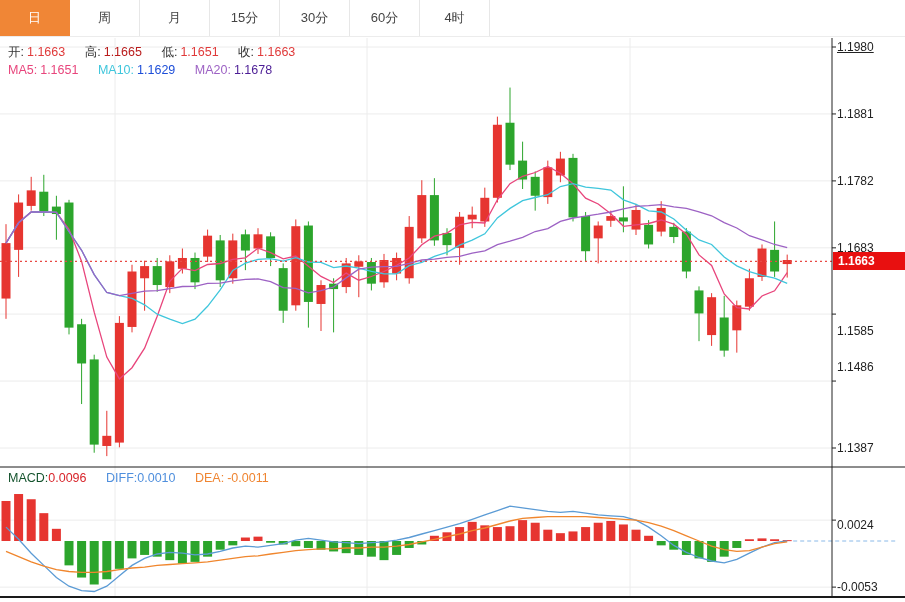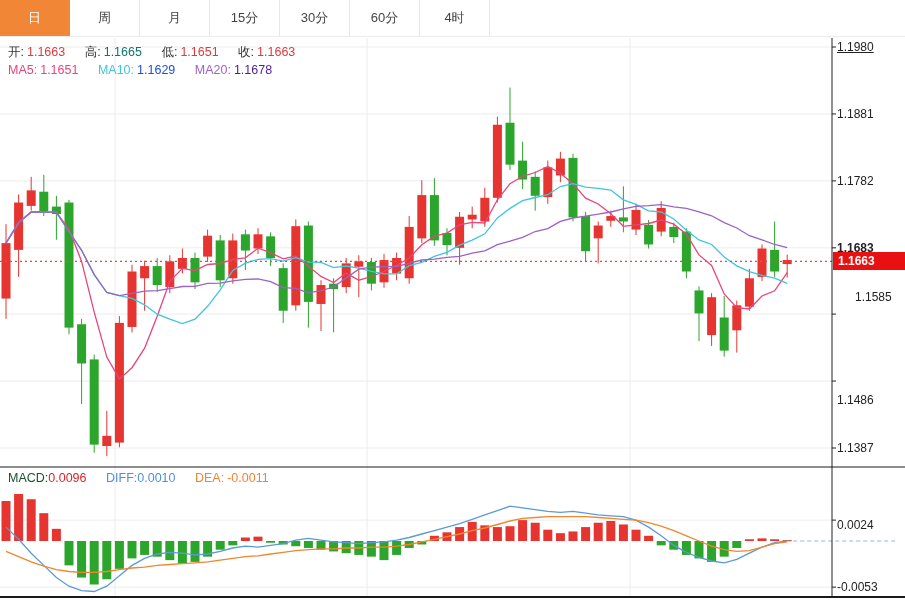--- a/index.html
+++ b/index.html
@@ -262,44 +262,44 @@
     <div class="tab">周</div>
     <div class="tab">月</div>
     <div class="tab">15分</div>
     <div class="tab">30分</div>
     <div class="tab">60分</div>
     <div class="tab">4时</div>
   </div>
 
   <div id="legend-ohlc" class="legend">
     <span class="lg-label">开:</span><span class="sm-gap"></span><span style="color:#e03a3a">1.1663</span><span class="lg-gap"></span>
-    <span class="lg-label">高:</span><span class="sm-gap"></span><span style="color:#0f766e">1.1665</span><span class="lg-gap"></span>
+    <span class="lg-label">高:</span><span class="sm-gap"></span><span style="color:#b91c1c">1.1665</span><span class="lg-gap"></span>
     <span class="lg-label">低:</span><span class="sm-gap"></span><span style="color:#e03a3a">1.1651</span><span class="lg-gap"></span>
     <span class="lg-label">收:</span><span class="sm-gap"></span><span style="color:#e03a3a">1.1663</span>
   </div>
 
   <div id="legend-ma" class="legend">
     <span style="color:#e8457c">MA5:</span><span class="sm-gap"></span><span style="color:#e8457c">1.1651</span><span class="lg-gap"></span>
     <span style="color:#3fc6dc">MA10:</span><span class="sm-gap"></span><span style="color:#1d4ed8">1.1629</span><span class="lg-gap"></span>
     <span style="color:#9d62c4">MA20:</span><span class="sm-gap"></span><span style="color:#4c1d95">1.1678</span>
   </div>
 
   <div id="legend-macd" class="legend">
     <span style="color:#14532d">MACD:</span><span style="color:#d8262c">0.0096</span><span class="lg-gap"></span>
     <span style="color:#4f8fdd">DIFF:</span><span style="color:#4f8fdd">0.0010</span><span class="lg-gap"></span>
     <span style="color:#ef8532">DEA:</span><span class="sm-gap"></span><span style="color:#ef8532">-0.0011</span>
   </div>
 
   <div id="price-axis">
       <div class="axis-tick" style="top: 40px; text-decoration: underline;">1.1980</div>
       <div class="axis-tick" style="top: 106.946px;">1.1881</div>
       <div class="axis-tick" style="top: 173.892px;">1.1782</div>
-      <div class="axis-tick" style="top: 240.838px; font-weight: bold;">1.1683</div>
-      <div class="axis-tick" style="top: 290px; margin-left: 18px;">1.1585</div>
-      <div class="axis-tick" style="top: 393px; text-align: center;">1.1486</div>
+      <div class="axis-tick" style="top: 240.838px;">1.1683</div>
+      <div class="axis-tick" style="top: 324px;">1.1585</div>
+      <div class="axis-tick" style="top: 360px; text-align: center;">1.1486</div>
       <div class="axis-tick" style="top: 441px;">1.1387</div>
     </div>
   <div id="macd-axis">
       <div class="axis-tick" style="top: 518px;">0.0024</div>
       <div class="axis-tick" style="top: 580.11px;">-0.0053</div>
     </div>
 
   <div id="price-badge" style="top: 252.363px;">1.1663</div>
 
 </div>

